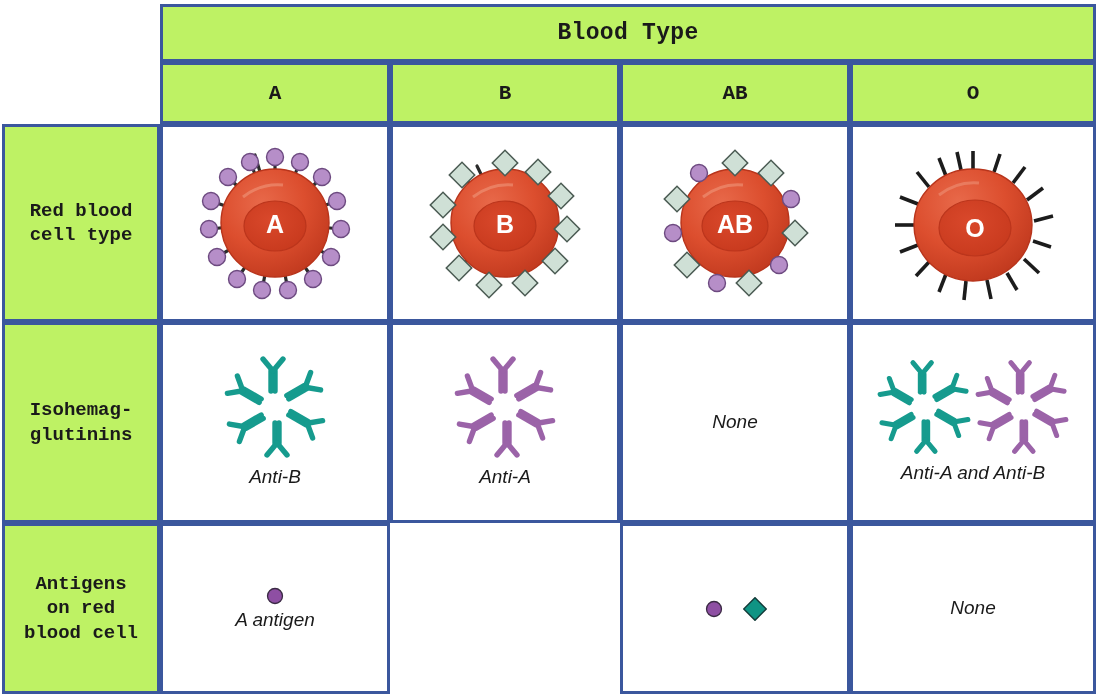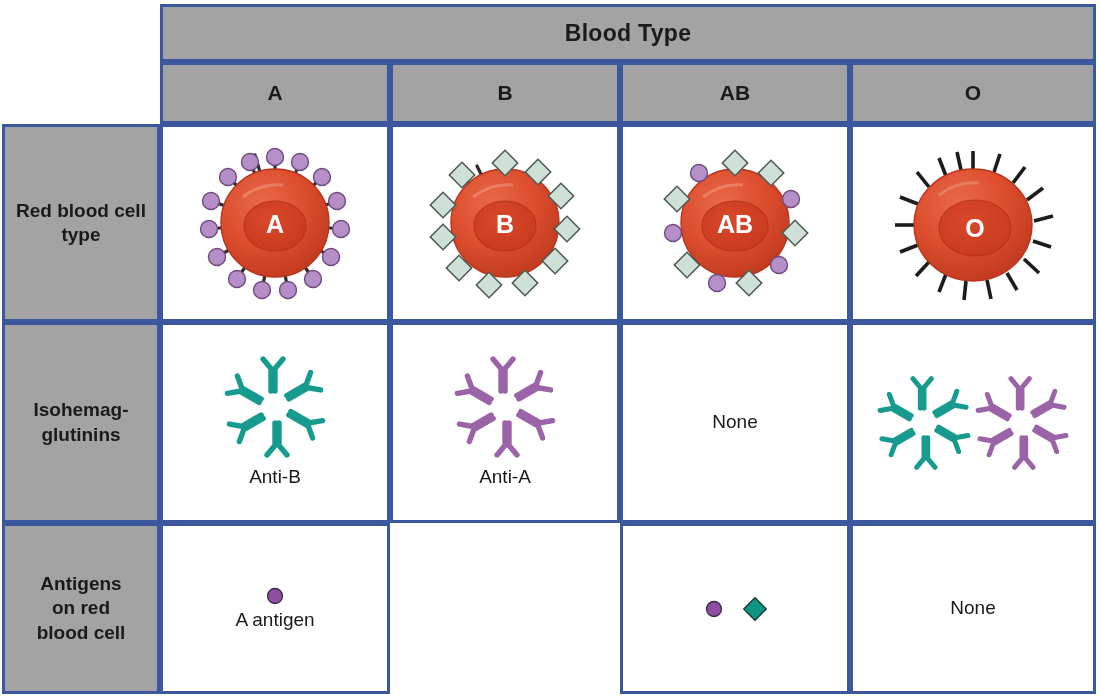--- a/index.html
+++ b/index.html
@@ -25,23 +25,24 @@
   .cell {
     position: absolute;
     box-sizing: border-box;
     border: 3px solid #3b579d;
     display: flex;
     align-items: center;
     justify-content: center;
     text-align: center;
   }
   .hdr {
-    background: #a3a3a3;
+    background: #bef264;
     color: #1a1a1a;
     font-weight: bold;
+    font-family: Liberation Mono, monospace;
   }
   .body-cell {
     background: #ffffff;
     flex-direction: column;
   }
 
   
   .title-cell {
     left: 160px; top: 4px;
     width: 936px; height: 58px;
@@ -75,20 +76,21 @@
   .b-a  { left: 160px; width: 230px; }
   .b-b  { left: 390px; width: 230px; }
   .b-ab { left: 620px; width: 230px; }
   .b-o  { left: 850px; width: 246px; }
 
   .caption {
     font-size: 19px;
     color: #1a1a1a;
     line-height: 1.3;
     margin-top: 6px;
+    font-style: italic;
   }
   .caption.tight { margin-top: 0; }
 
   .rbc-wrap { width: 100%; display: flex; align-items: center; justify-content: center; }
   .ab-wrap  { display: flex; align-items: center; justify-content: center; gap: 2px; }
   .marker-row { display: flex; align-items: center; justify-content: center; gap: 18px; height: 24px; }
 </style>
 </head>
 <body>
 
@@ -480,20 +482,21 @@
           </g>
           <g transform="translate(52,52) rotate(300)">
             <line x1="0" y1="-16" x2="0" y2="-36"></line>
               <line x1="-4" y1="-16" x2="-4" y2="-36"></line>
             <line x1="-2" y1="-36" x2="-12" y2="-48"></line>
               <line x1="-2" y1="-36" x2="8" y2="-48"></line>
           </g>
         </g>
       </svg>
     </div>
+    <div class="caption" style="max-width:190px">Anti-A and Anti-B</div>
   </div>
 
   <div class="cell body-cell row3 b-a">
     <div class="marker-row">
       <svg width="22" height="22" viewBox="0 0 22 22">
         <circle cx="11" cy="11" r="7.5" fill="#8e4fa3" stroke="#3a2a44" stroke-width="1.3"></circle>
       </svg>
     </div>
     <div class="caption tight">A antigen</div>
   </div>

